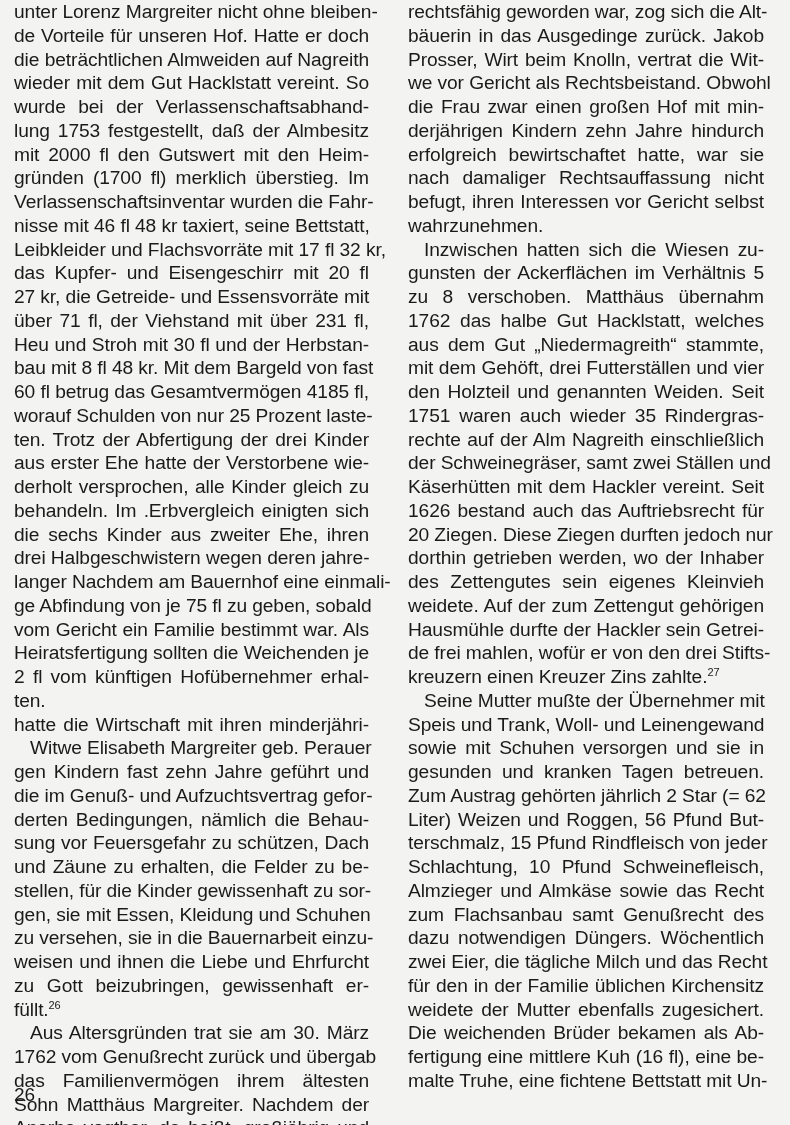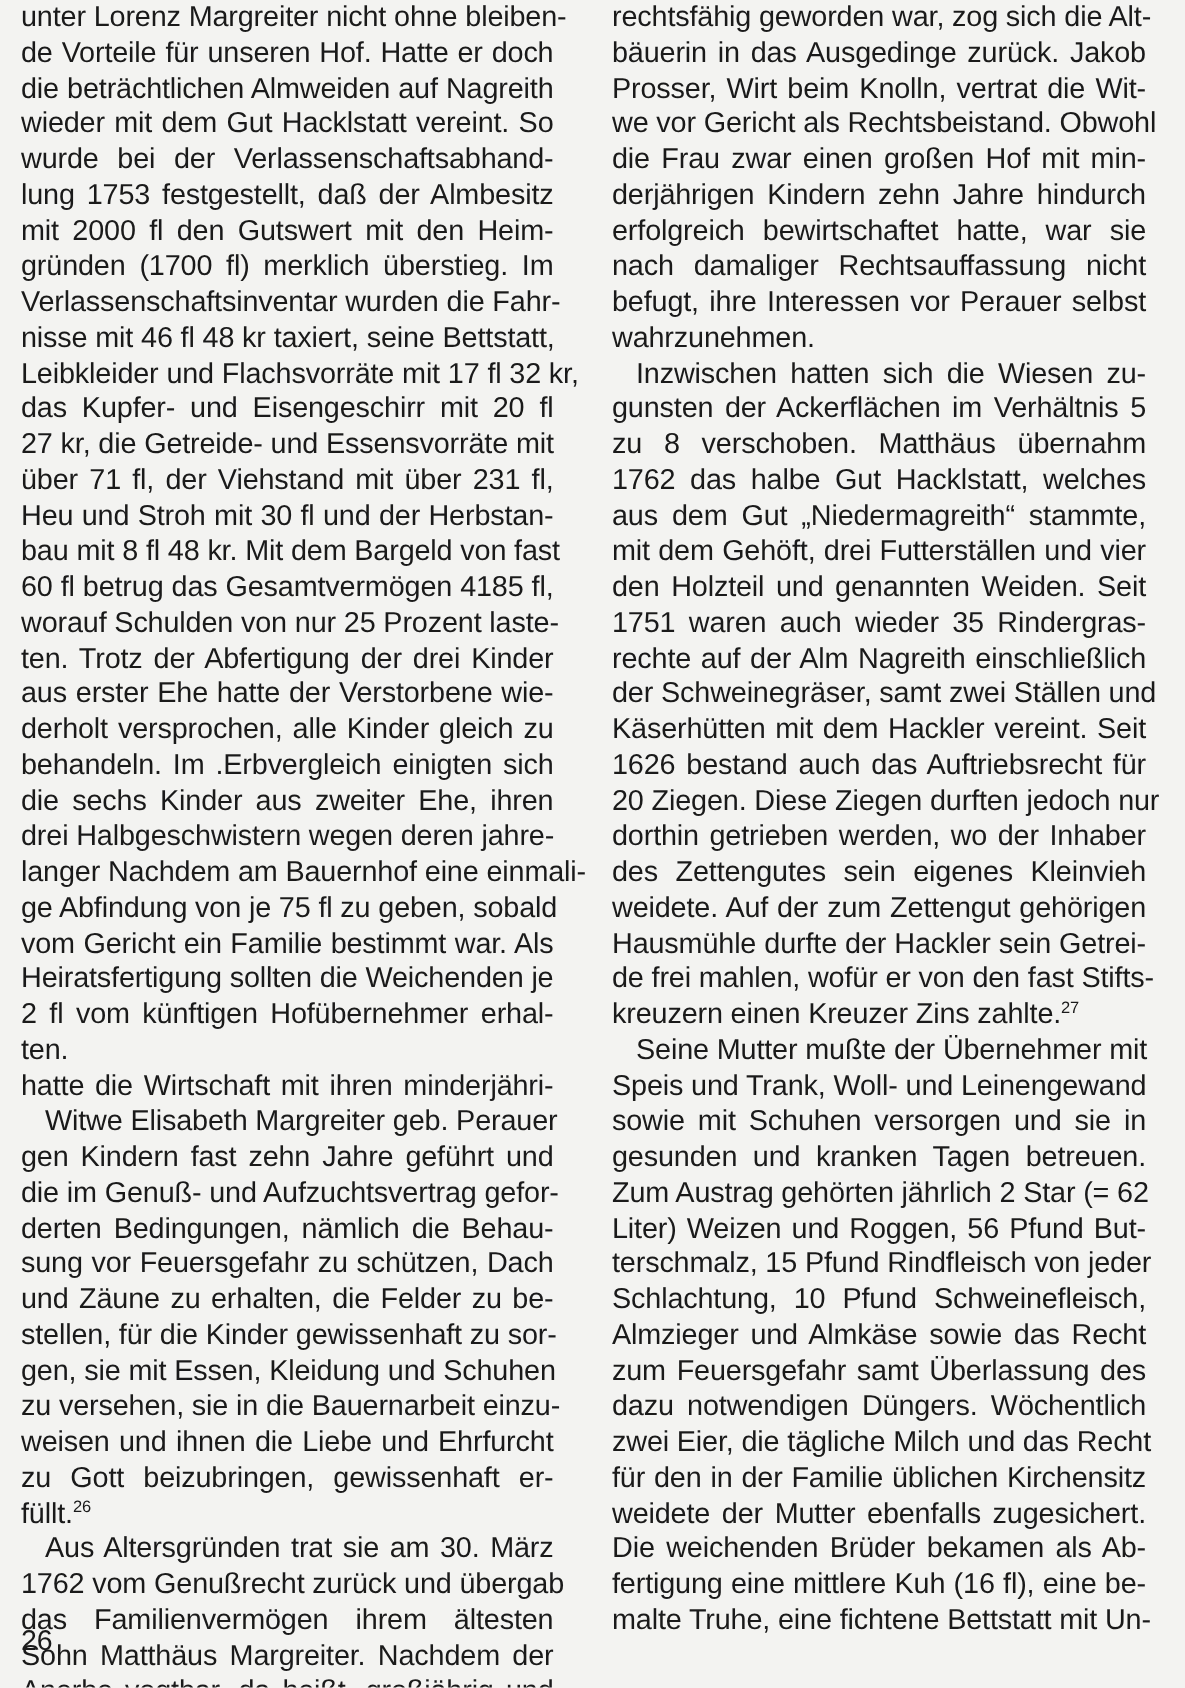--- a/index.html
+++ b/index.html
@@ -120,51 +120,51 @@
   <div class="column col-right">
     <div class="lines" id="right-lines">
         <div class="line"><span>rechtsfähig geworden war, zog sich die Alt-</span></div>
         <div class="line"><span>bäuerin in das Ausgedinge zurück. Jakob</span></div>
         <div class="line"><span>Prosser, Wirt beim Knolln, vertrat die Wit-</span></div>
         <div class="line"><span>we vor Gericht als Rechtsbeistand. Obwohl</span></div>
         <div class="line"><span>die Frau zwar einen großen Hof mit min-</span></div>
         <div class="line"><span>derjährigen Kindern zehn Jahre hindurch</span></div>
         <div class="line"><span>erfolgreich bewirtschaftet hatte, war sie</span></div>
         <div class="line"><span>nach damaliger Rechtsauffassung nicht</span></div>
-        <div class="line"><span>befugt, ihre Interessen vor Perauer selbst</span></div>
+        <div class="line"><span>befugt, ihren Interessen vor Gericht selbst</span></div>
         <div class="line last"><span>wahrzunehmen.</span></div>
         <div class="line indent"><span>Inzwischen hatten sich die Wiesen zu-</span></div>
         <div class="line"><span>gunsten der Ackerflächen im Verhältnis 5</span></div>
         <div class="line"><span>zu 8 verschoben. Matthäus übernahm</span></div>
         <div class="line"><span>1762 das halbe Gut Hacklstatt, welches</span></div>
         <div class="line"><span>aus dem Gut „Niedermagreith“ stammte,</span></div>
         <div class="line"><span>mit dem Gehöft, drei Futterställen und vier</span></div>
         <div class="line"><span>den Holzteil und genannten Weiden. Seit</span></div>
         <div class="line"><span>1751 waren auch wieder 35 Rindergras-</span></div>
         <div class="line"><span>rechte auf der Alm Nagreith einschließlich</span></div>
         <div class="line"><span>der Schweinegräser, samt zwei Ställen und</span></div>
         <div class="line"><span>Käserhütten mit dem Hackler vereint. Seit</span></div>
         <div class="line"><span>1626 bestand auch das Auftriebsrecht für</span></div>
         <div class="line"><span>20 Ziegen. Diese Ziegen durften jedoch nur</span></div>
         <div class="line"><span>dorthin getrieben werden, wo der Inhaber</span></div>
         <div class="line"><span>des Zettengutes sein eigenes Kleinvieh</span></div>
         <div class="line"><span>weidete. Auf der zum Zettengut gehörigen</span></div>
         <div class="line"><span>Hausmühle durfte der Hackler sein Getrei-</span></div>
-        <div class="line"><span>de frei mahlen, wofür er von den fast Stifts-</span></div>
+        <div class="line"><span>de frei mahlen, wofür er von den drei Stifts-</span></div>
         <div class="line last"><span>kreuzern einen Kreuzer Zins zahlte.</span><sup>27</sup></div>
         <div class="line indent"><span>Seine Mutter mußte der Übernehmer mit</span></div>
         <div class="line"><span>Speis und Trank, Woll- und Leinengewand</span></div>
         <div class="line"><span>sowie mit Schuhen versorgen und sie in</span></div>
         <div class="line"><span>gesunden und kranken Tagen betreuen.</span></div>
         <div class="line"><span>Zum Austrag gehörten jährlich 2 Star (= 62</span></div>
         <div class="line"><span>Liter) Weizen und Roggen, 56 Pfund But-</span></div>
         <div class="line"><span>terschmalz, 15 Pfund Rindfleisch von jeder</span></div>
         <div class="line"><span>Schlachtung, 10 Pfund Schweinefleisch,</span></div>
         <div class="line"><span>Almzieger und Almkäse sowie das Recht</span></div>
-        <div class="line"><span>zum Feuersgefahr samt Überlassung des</span></div>
+        <div class="line"><span>zum Flachsanbau samt Genußrecht des</span></div>
         <div class="line"><span>dazu notwendigen Düngers. Wöchentlich</span></div>
         <div class="line"><span>zwei Eier, die tägliche Milch und das Recht</span></div>
         <div class="line"><span>für den in der Familie üblichen Kirchensitz</span></div>
         <div class="line"><span>weidete der Mutter ebenfalls zugesichert.</span></div>
         <div class="line"><span>Die weichenden Brüder bekamen als Ab-</span></div>
         <div class="line"><span>fertigung eine mittlere Kuh (16 fl), eine be-</span></div>
         <div class="line"><span>malte Truhe, eine fichtene Bettstatt mit Un-</span></div>
       </div>
   </div>
   <div class="page-number">26</div>

